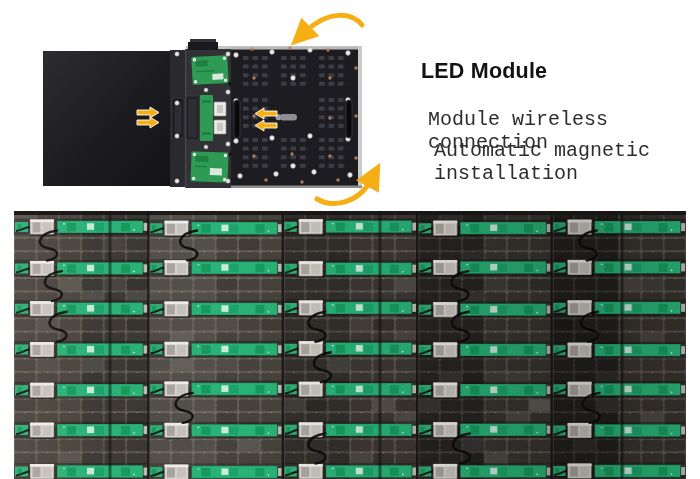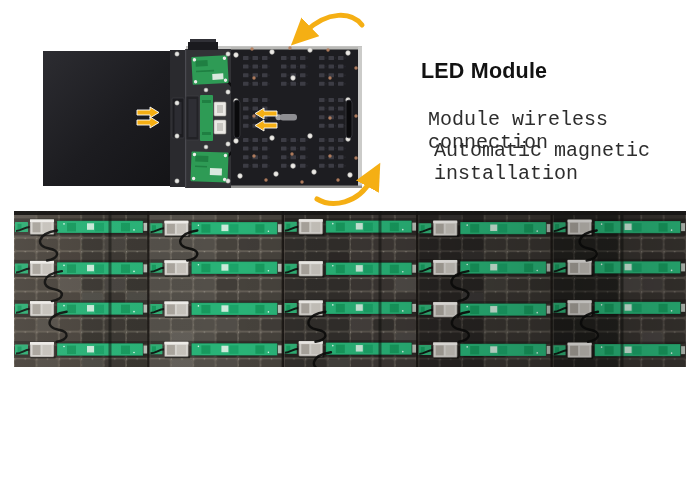--- a/index.html
+++ b/index.html
@@ -1,20 +1,20 @@
 <!DOCTYPE html>
 <html style="--yellow: #f5af14; --green: #2e9b55; --ink: #121212; --body-ink: #2d2d2d;"><head>
 <meta charset="utf-8">
 <style>
   :root{
     --yellow:#f5af14; --green:#2e9b55; --ink:#121212; --body-ink:#2d2d2d;
   }
   html,body{margin:0;padding:0;background:#fff;}
   body{font-family:"Liberation Sans", sans-serif;}
-  .stage{position:relative;width:700px;height:367px;background:#fff;overflow:hidden;}
+  .stage{position:relative;width:700px;height:479px;background:#fff;overflow:hidden;}
   figure{margin:0;padding:0;}
   .hero-img{position:absolute;left:40px;top:8px;width:340px;height:202px;}
   .page-title{position:absolute;left:421px;top:59px;margin:0;
     font-size:21.5px;font-weight:700;color:var(--ink);letter-spacing:.2px;}
   .feature{position:absolute;left:428px;margin:0;font-size:20px;color:var(--body-ink);font-family:Liberation Mono, monospace;}
   .feature.f1{top:108px;}
   .feature.f2{top:139px;margin-left:6px;}
   .photo{position:absolute;left:14px;top:211px;width:672px;height:268px;overflow:hidden;}
   svg{display:block;}
 </style>

